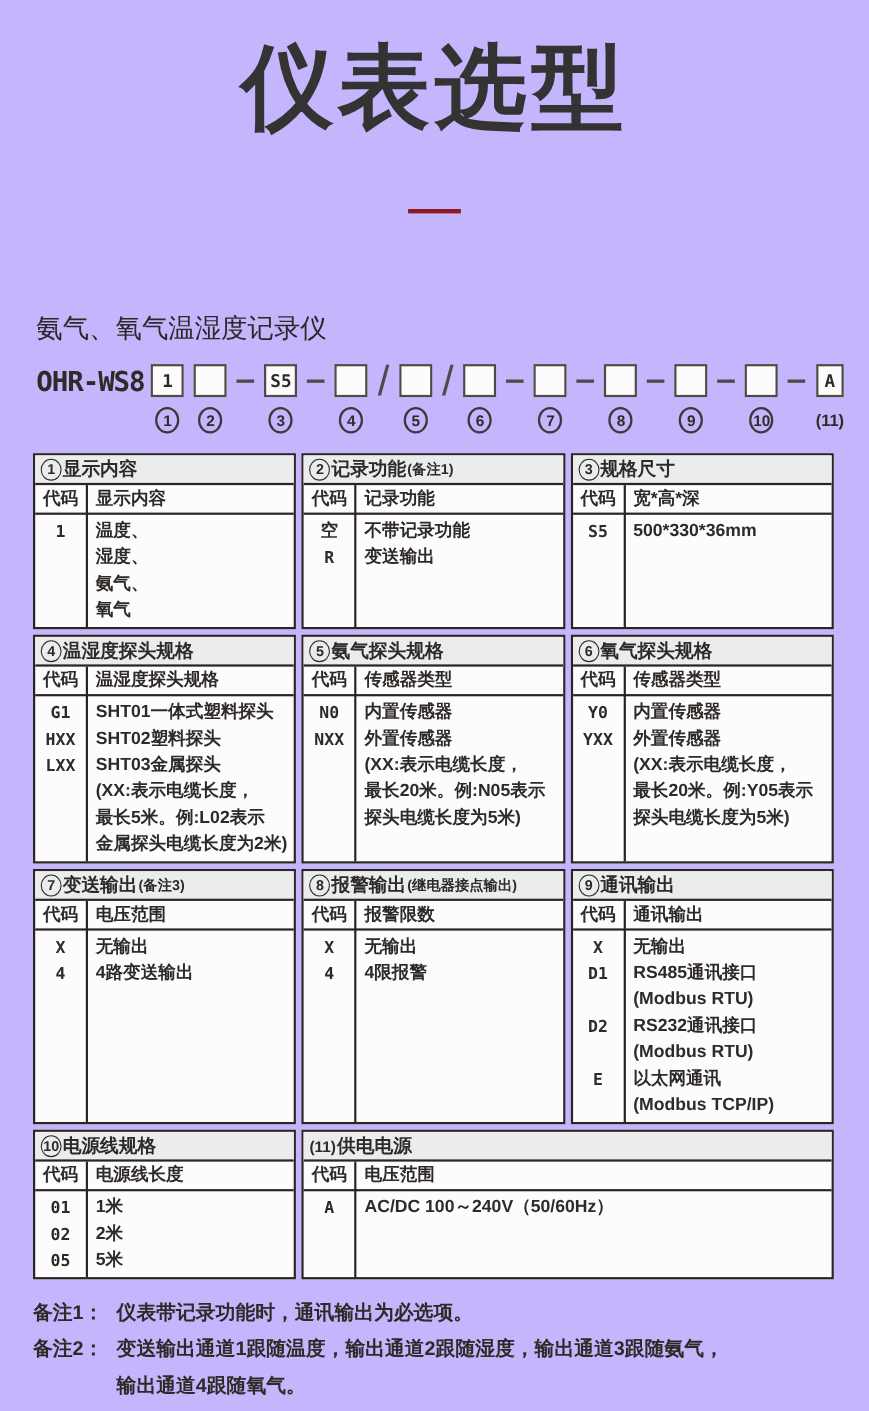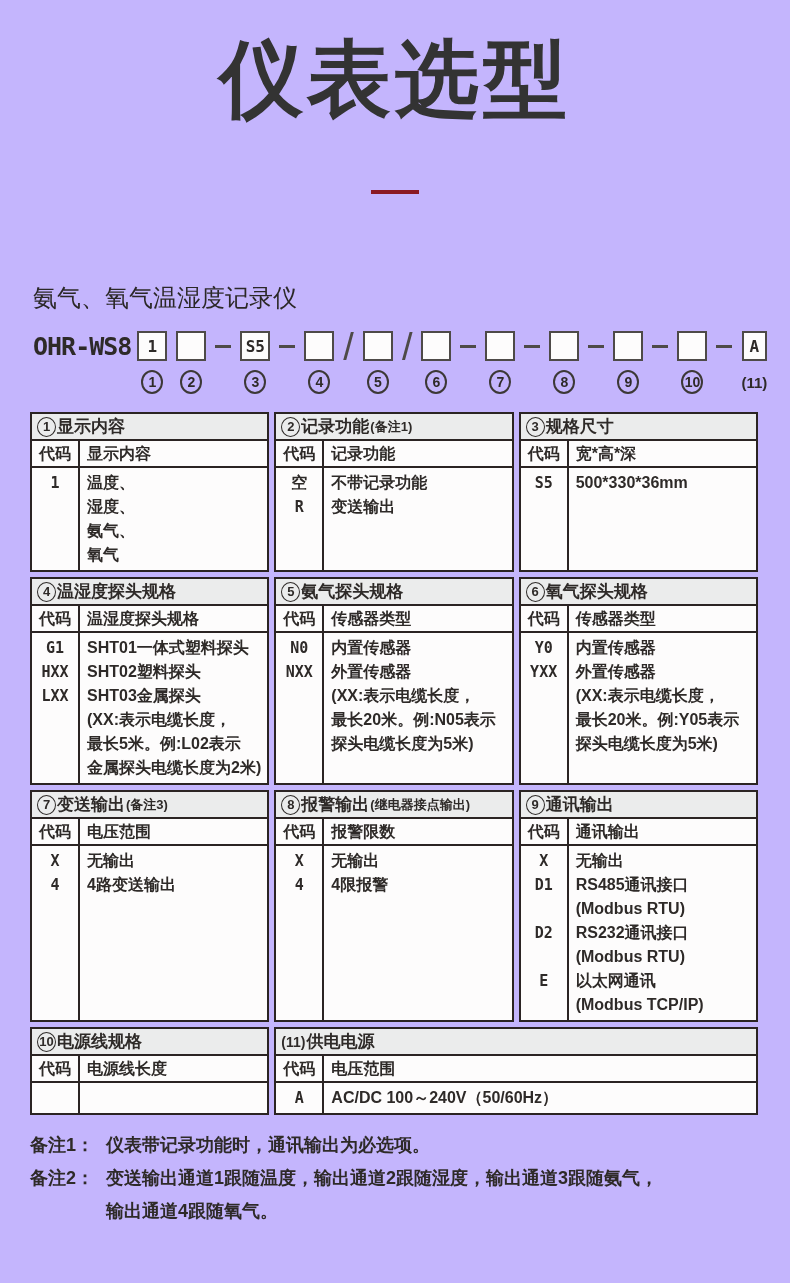--- a/index.html
+++ b/index.html
@@ -486,20 +486,40 @@
       <div class="spec-card">
         <div class="tband">
           <span class="cnum">10</span>
           <span>电源线规格</span>
         </div>
         <div class="ttable">
           <div class="thead">
             <div class="tcode">代码</div>
             <div class="tdesc">电源线长度</div>
           </div>
+          <div class="tbody">
+            <div class="trow">
+              <div class="tcode">01</div>
+              <div class="tdesc">
+                <div>1米</div>
+              </div>
+            </div>
+            <div class="trow">
+              <div class="tcode">02</div>
+              <div class="tdesc">
+                <div>2米</div>
+              </div>
+            </div>
+            <div class="trow">
+              <div class="tcode">05</div>
+              <div class="tdesc">
+                <div>5米</div>
+              </div>
+            </div>
+          </div>
         </div>
       </div>
       <div class="spec-card wide">
         <div class="tband">
           <span class="pnum">(11)</span>
           <span>供电电源</span>
         </div>
         <div class="ttable">
           <div class="thead">
             <div class="tcode">代码</div>

